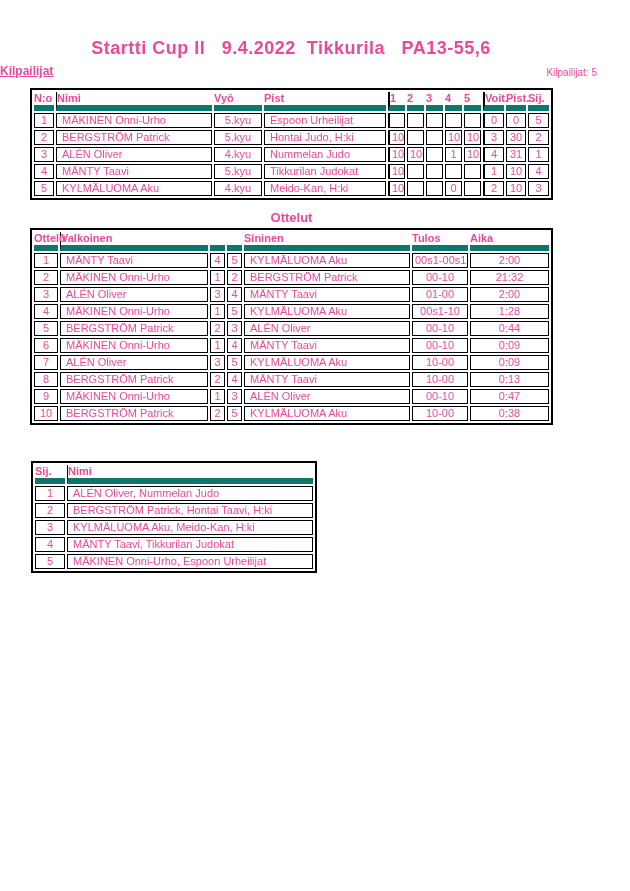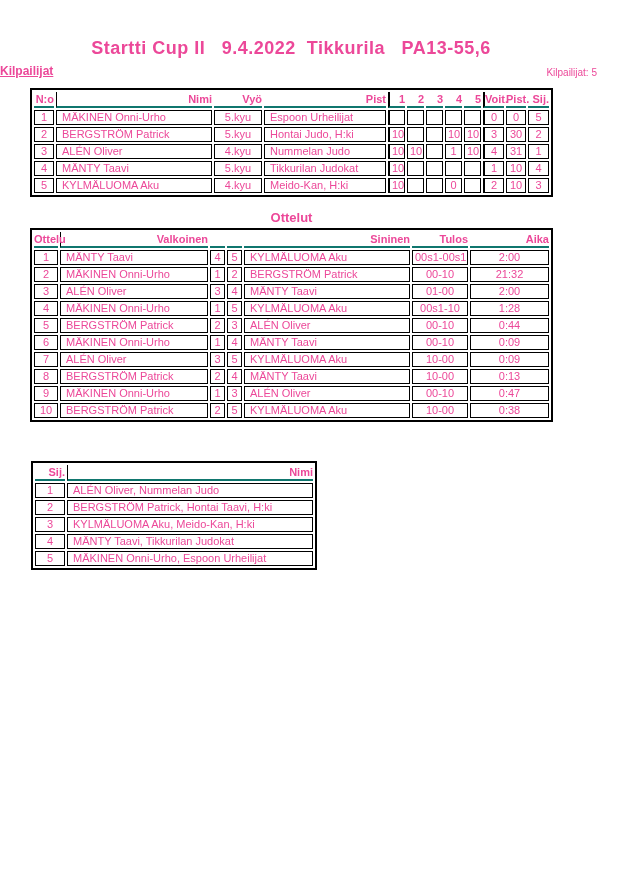--- a/index.html
+++ b/index.html
@@ -55,26 +55,26 @@
   }
   td {
     border: 1px solid #000;
     height: 15px;
     padding: 0 2px;
     overflow: hidden;
     text-align: center;
   }
   th {
     border: none;
-    border-bottom: 2px solid #0f766e;
+    border-bottom: 6px solid #0f766e;
     height: 16px;
     padding: 0;
     overflow: visible;
     font-weight: bold;
-    text-align: right;
+    text-align: left;
   }
   #t1 { left: 30px; top: 88px;  width: 523px; }
   #t2 { left: 30px; top: 228px; width: 523px; }
   #t3 { left: 31px; top: 461px; width: 286px; }
 
   
   #t1 td:nth-child(2), #t1 td:nth-child(4),
   #t2 td:nth-child(2), #t2 td:nth-child(5),
   #t3 td:nth-child(2) { text-align: left; padding-left: 5px; }
 

